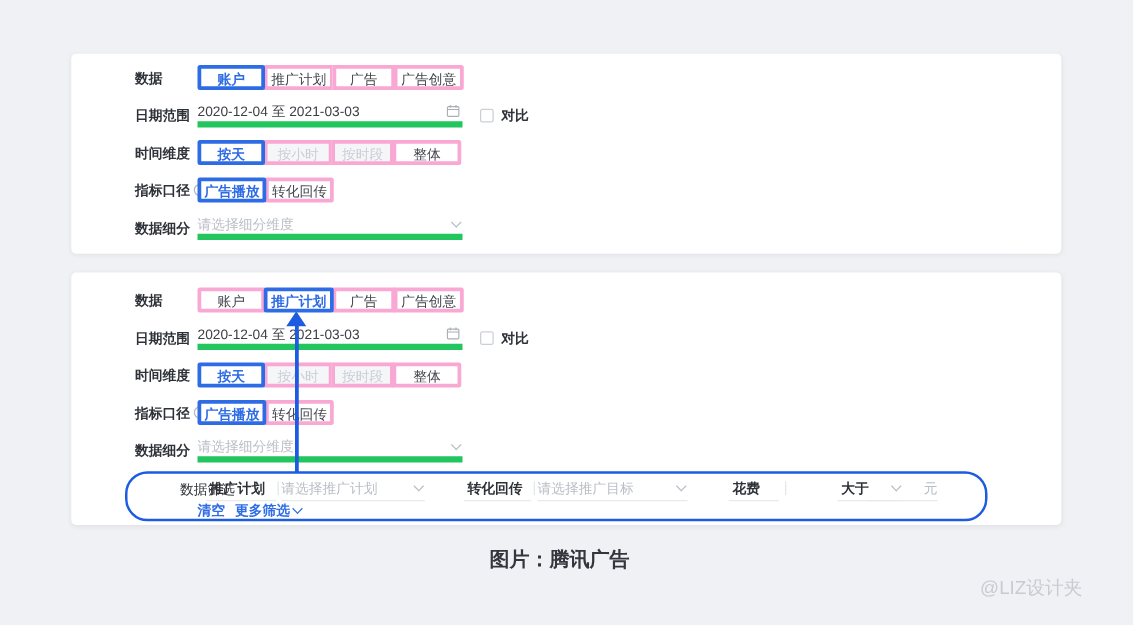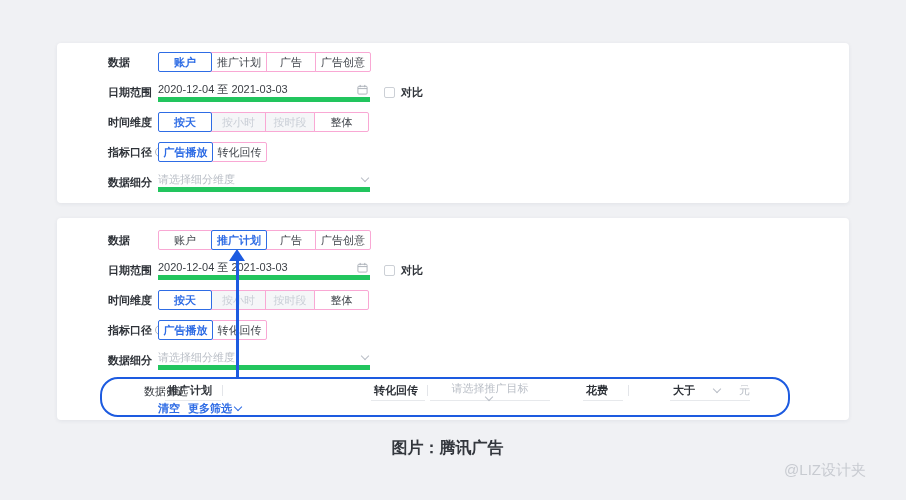--- a/index.html
+++ b/index.html
@@ -19,21 +19,21 @@
 
   .row { display:flex; align-items:center; height:30px; padding-left:51px; }
   .row-label {
     width:50px; flex:none; font-size:11px; font-weight:bold; color:#2e3238;
     white-space:nowrap; display:flex; align-items:center; gap:3px;
   }
 
   
   .btn-group { display:flex; }
   .btn {
-    height:20px; border:1px solid #f9a8d4; background:#fff; color:#42464d;
+    height:20px; border:3px solid #f9a8d4; background:#fff; color:#42464d;
     font-size:11px; font-family:inherit; text-align:center; margin-left:-1px;
     cursor:pointer; padding:0; line-height:18px;
   }
   .btn:first-child { margin-left:0; border-radius:2px 0 0 2px; }
   .btn:last-child  { border-radius:0 2px 2px 0; }
   .btn.active {
     border-color:#2e6ce5; color:#2e6ce5; font-weight:bold;
     position:relative; z-index:1; border-radius:2px;
   }
   .btn.disabled { background:#f5f6f8; color:#c9ced6; }
@@ -74,21 +74,21 @@
   .f-item { position:absolute; top:163px; height:20px; display:flex; align-items:center; }
   .f-label { left:51px; font-size:11px; font-weight:normal; color:#2e3238;margin-left:36px; }
   .f-u { border-bottom:1px solid #e7e9ec; }
   .f-txt { font-size:11px; font-weight:bold; color:#2e3238; padding-left:3px; }
   .f-div { position:absolute; top:167px; width:1px; height:11px; background:#e3e5e9; }
   .f-f1l { left:108px; width:56px; }
   .d1 { left:165px; }
   .f-f1s { left:168px; width:115px; justify-content:space-between; cursor:pointer; }
   .f-f2l { left:314px; width:54px; }
   .d2 { left:370px; }
-  .f-f2s { left:373px; width:120px; justify-content:space-between; cursor:pointer;flex-direction:column; }
+  .f-f2s { left:373px; width:120px; justify-content:space-between; cursor:pointer; }
   .f-f3l { left:526px; width:40px; }
   .d3 { left:571px; }
   .f-f3s { left:613px; width:52px; justify-content:space-between; cursor:pointer; }
   .f-f3i { left:637px; width:56px; justify-content:flex-end; }
   .f-unit { font-size:11px; color:#b9bec6; }
   .f-links { position:absolute; left:101px; top:183px; display:flex; align-items:center; gap:8px; }
   .link { font-size:11px; font-weight:bold; color:#2e6ce5; cursor:pointer; display:flex; align-items:center; gap:3px; }
 
   
   .arrow-shaft { position:absolute; left:236px; top:260px; width:3px; height:118px; background:#1d5be0; }
@@ -225,20 +225,24 @@
   </div>
 
   <div class="hl-box"></div>
 
   <div class="f-item f-label">数据筛选</div>
 
   <div class="f-item f-u f-f1l">
     <span class="f-txt">推广计划</span>
   </div>
   <div class="f-div d1"></div>
+  <div class="f-item f-u f-f1s">
+    <span class="placeholder">请选择推广计划</span>
+    <span class="chev"></span>
+  </div>
 
   <div class="f-item f-u f-f2l">
     <span class="f-txt">转化回传</span>
   </div>
   <div class="f-div d2"></div>
   <div class="f-item f-u f-f2s">
     <span class="placeholder">请选择推广目标</span>
     <span class="chev"></span>
   </div>
 

